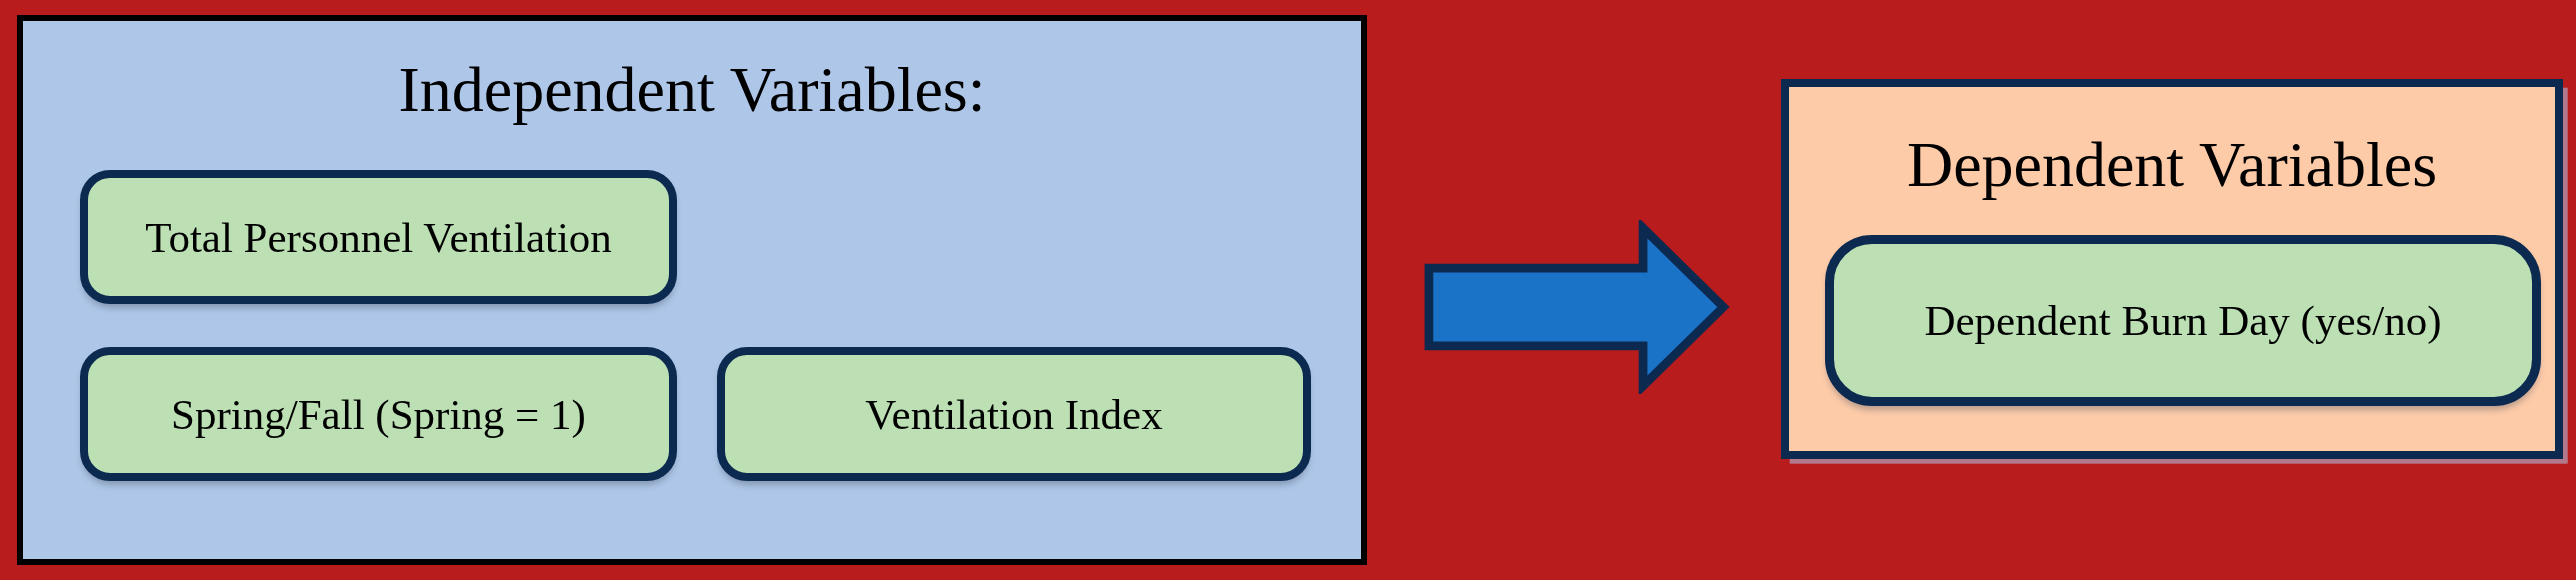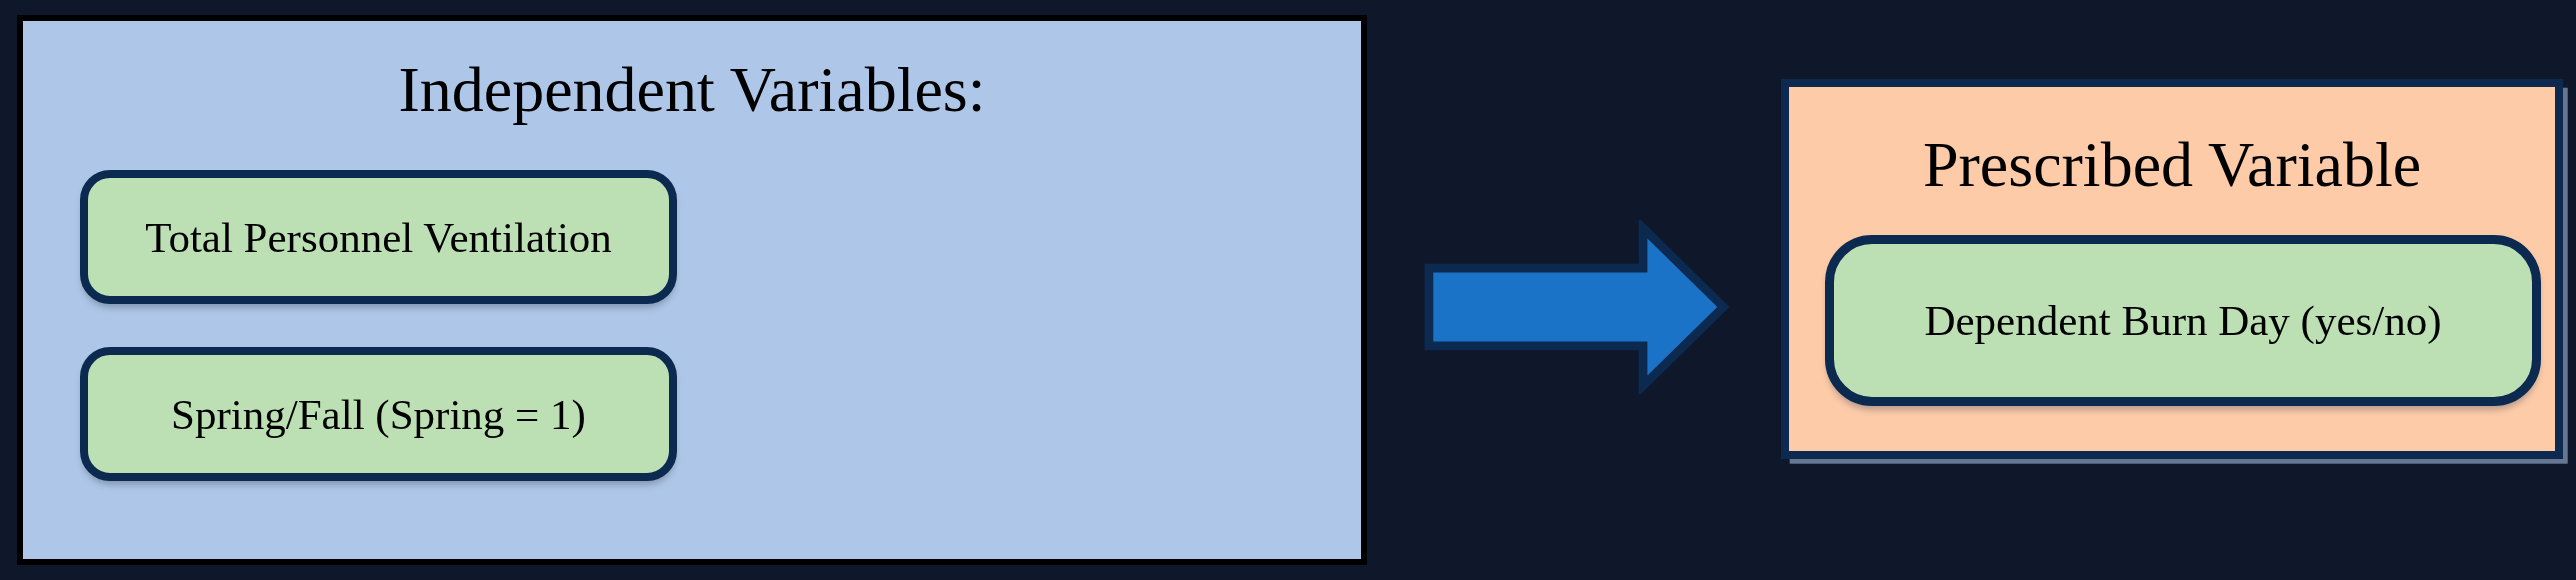--- a/index.html
+++ b/index.html
@@ -1,20 +1,20 @@
 <!DOCTYPE html>
 <html style="font-size:10.7px"><head>
 <meta charset="utf-8">
 <style>
   html, body { margin: 0; padding: 0; background: #ffffff; }
   .canvas {
     position: relative;
     width: 2576px;
     height: 580px;
-    background: #0f172a;
+    background: #b91c1c;
     overflow: hidden;
     font-family: "Liberation Serif", "DejaVu Serif", serif;
     color: #000000;
   }
 
   
   .independent-panel {
     position: absolute;
     left: 17px; top: 15.4px;
     width: 1350px; height: 550px;
@@ -86,28 +86,31 @@
 
     <div class="var-box box-a">
       <span>Total Personnel Ventilation</span>
     </div>
 
 
     <div class="var-box box-c">
       <span>Spring/Fall (Spring = 1)</span>
     </div>
 
+    <div class="var-box box-d">
+      <span>Ventilation Index</span>
+    </div>
   </div>
 
   <svg class="arrow-svg" width="315" height="174" viewBox="0 0 470 260">
     <polygon points="10,72 330,72 330,12 450,130 330,248 330,188 10,188" fill="#1b73c8" stroke="#0c2950" stroke-width="13" stroke-linejoin="miter"></polygon>
   </svg>
 
   <div class="dependent-panel">
-    <div class="panel-title">Prescribed Variable</div>
+    <div class="panel-title">Dependent Variables</div>
 
     <div class="var-box box-e">
       <span>Dependent Burn Day (yes/no)</span>
     </div>
   </div>
 
 </div>
 
 
 </body></html>

